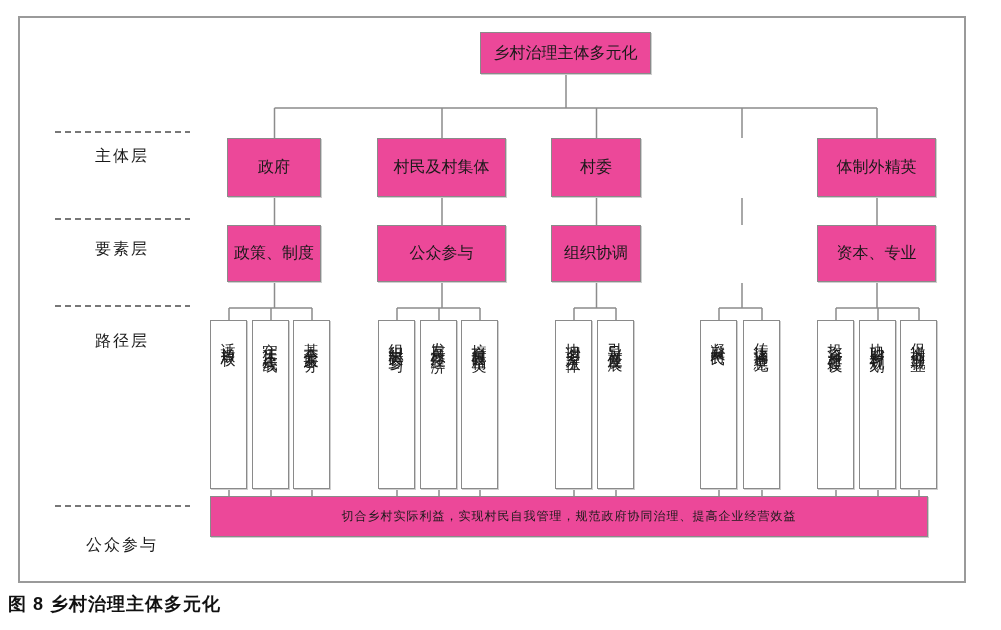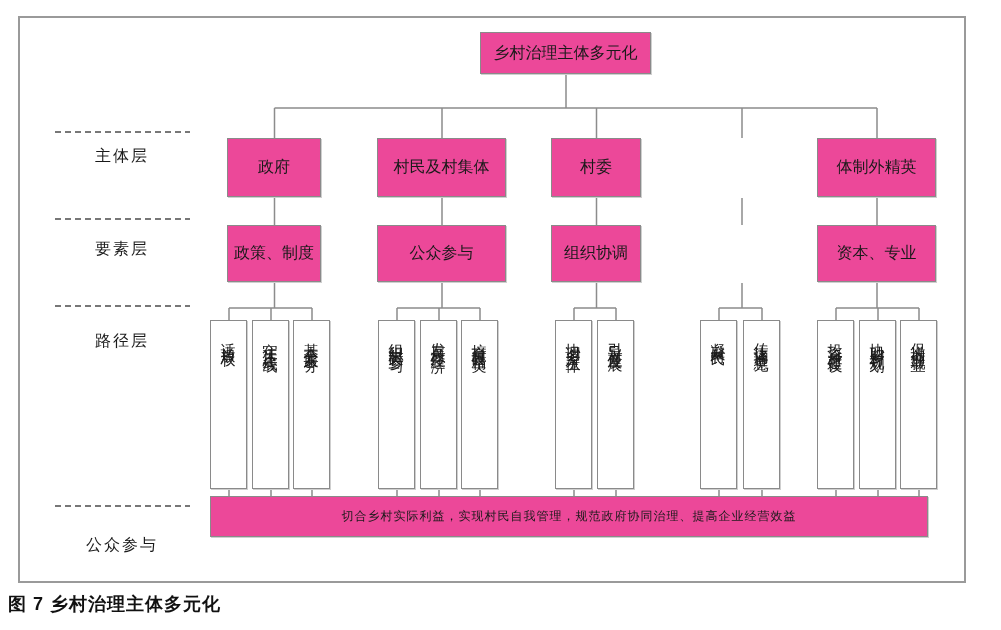--- a/index.html
+++ b/index.html
@@ -100,15 +100,15 @@
     </div>
   <div class="pbox" style="left:859px">
       <span>协助乡村规划</span>
     </div>
   <div class="pbox" style="left:900px">
       <span>促进创业就业</span>
     </div>
 
   <div class="box outcome">切合乡村实际利益，实现村民自我管理，规范政府协同治理、提高企业经营效益</div>
 
-  <div class="caption">图 7 乡村治理主体多元化</div>
+  <div class="caption">图 8 乡村治理主体多元化</div>
 
 </div>
 
 </body></html>

